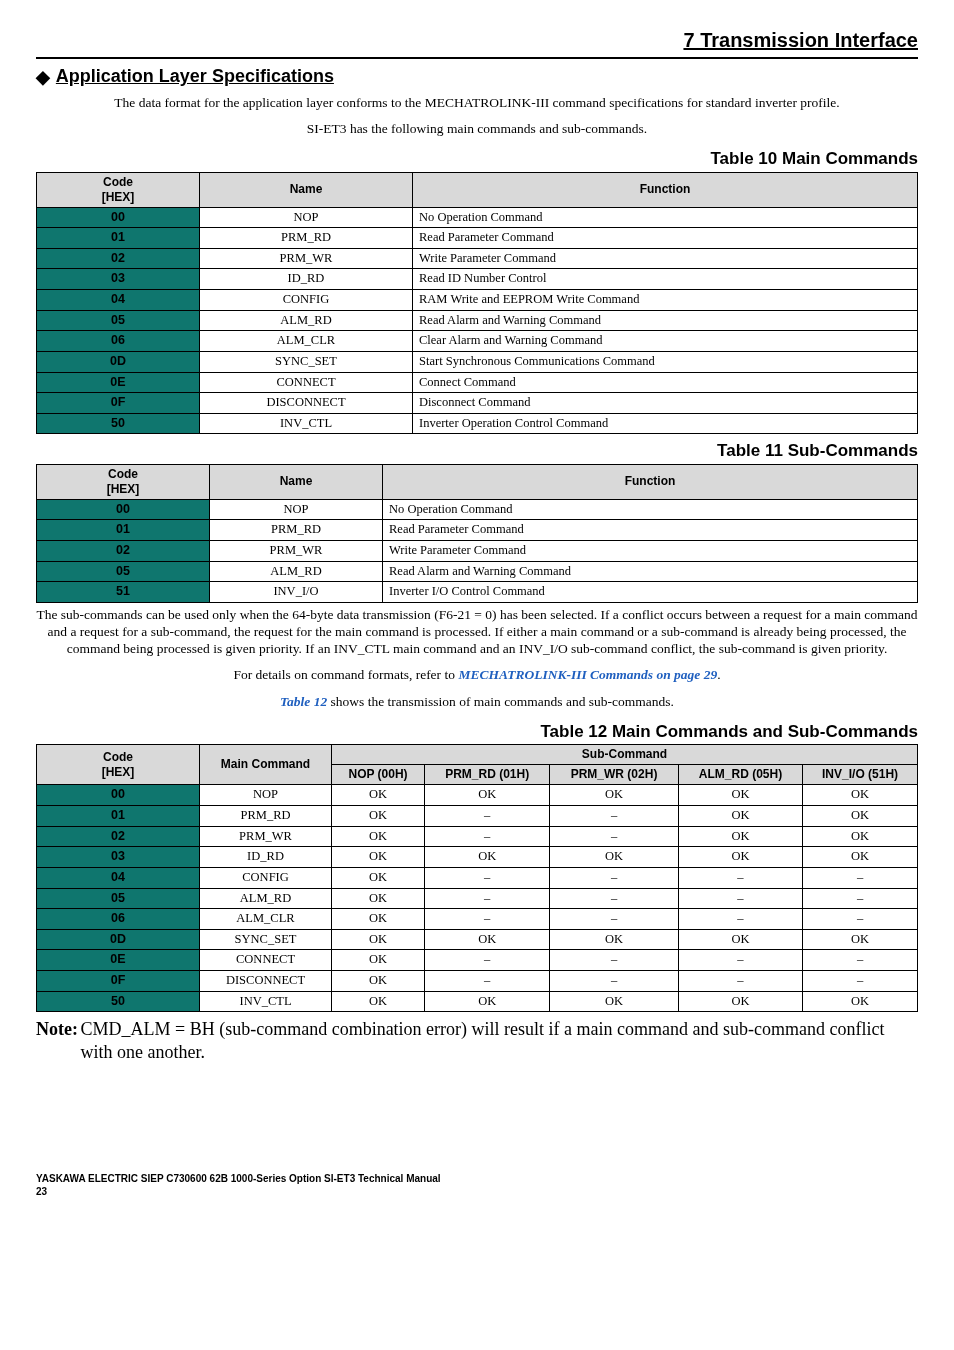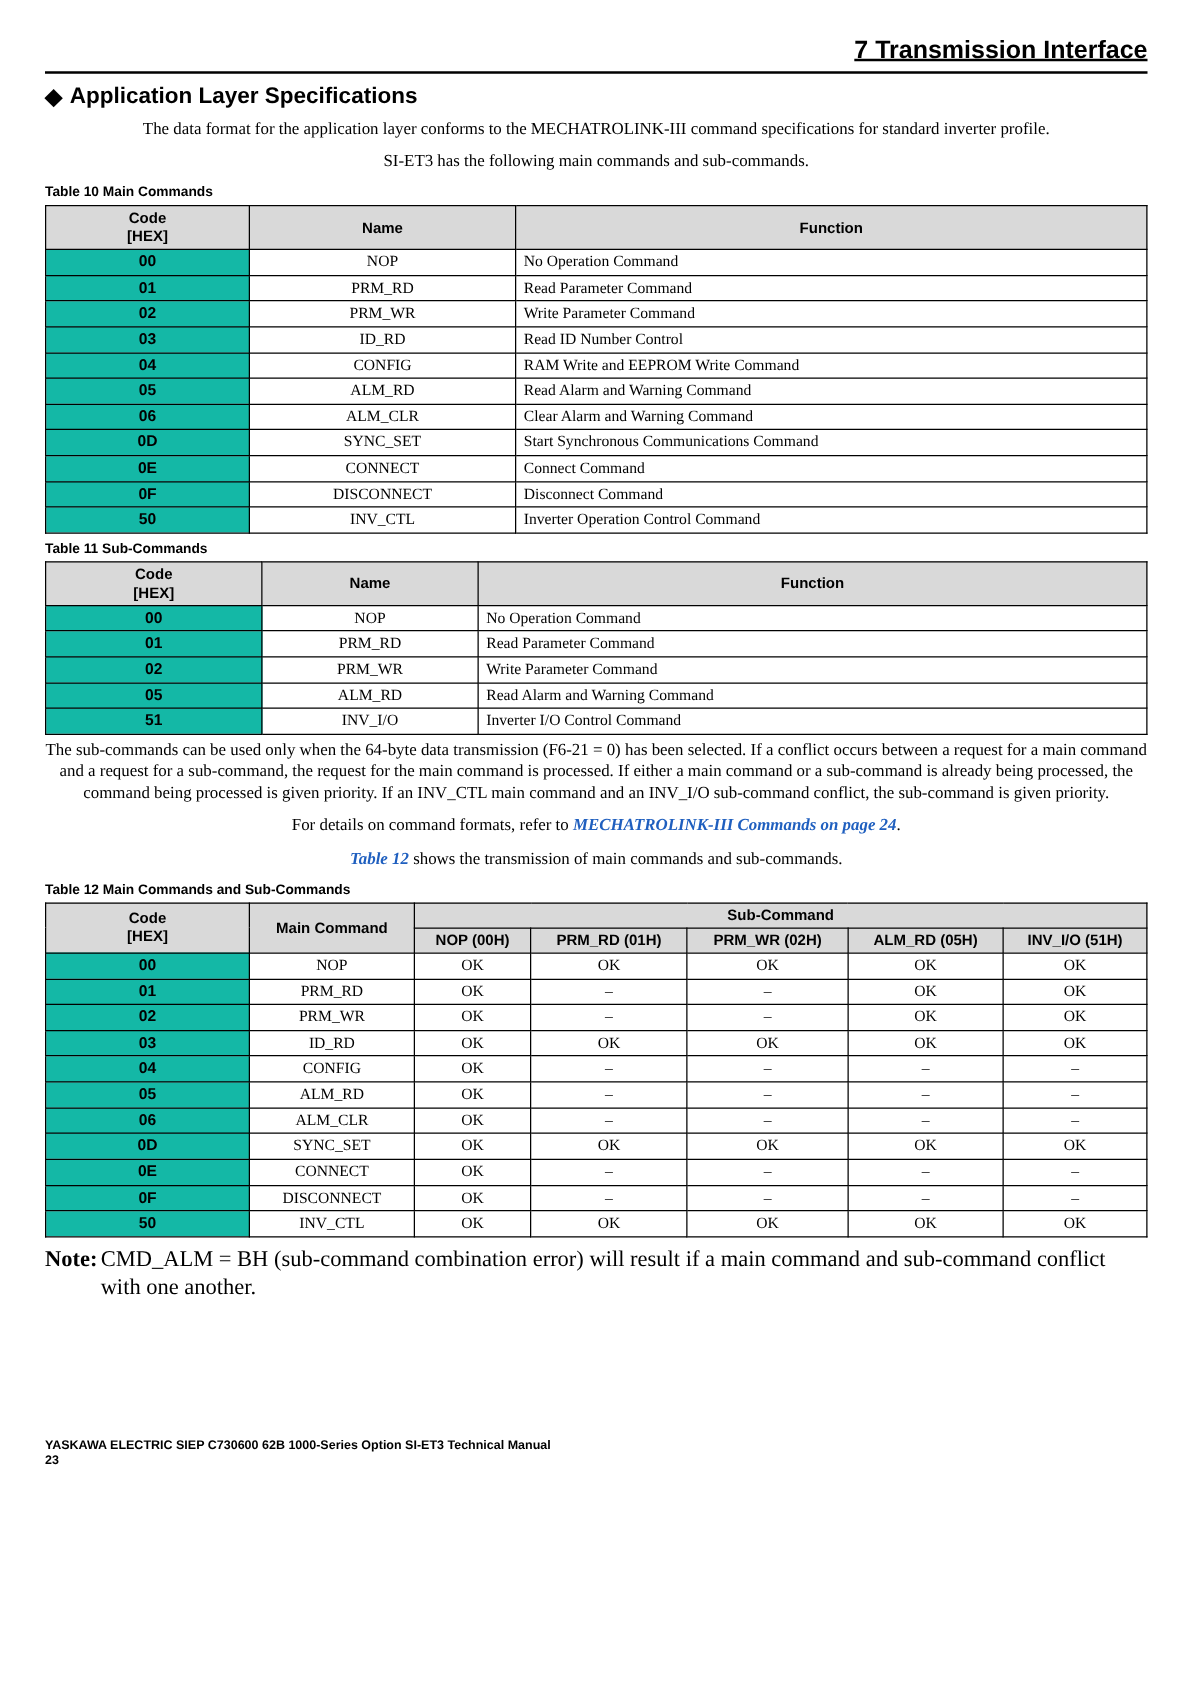--- a/index.html
+++ b/index.html
@@ -22,33 +22,34 @@
   }
   .thick-rule {
     border-top: 2px solid #000;
     margin-bottom: 6px;
   }
   .hdg {
     font-family: Arial, Helvetica, sans-serif;
     font-weight: bold;
     font-size: 18px;
     margin: 4px 0 6px 0;
+    text-decoration: underline;
   }
   .diamond {
     display: inline-block;
     font-size: 18px;
     margin-right: 6px;
     vertical-align: -1px;
   }
   p { margin: 4px 0 10px 0; text-align: center; }
   .table-caption {
     font-family: Arial, Helvetica, sans-serif;
     font-weight: bold;
-    font-size: 11px;
-    text-align: left;
+    font-size: 17px;
+    text-align: right;
     margin: 6px 0 2px 0;
   }
   table {
     border-collapse: collapse;
     width: 100%;
     font-size: 12.5px;
     margin-bottom: 4px;
     padding-left: 28px;
   }
   th, td {
@@ -57,21 +58,21 @@
     vertical-align: middle;
   }
   th {
     background: #d9d9d9;
     font-family: Arial, Helvetica, sans-serif;
     font-weight: bold;
     font-size: 12px;
     text-align: center;
   }
   td.code {
-    background: #14b8a6;
+    background: #0f766e;
     font-family: Arial, Helvetica, sans-serif;
     font-weight: bold;
     text-align: center;
     width: 150px;
   }
   td.name { text-align: center; width: 200px; }
   td.func { text-align: left; }
   td.center { text-align: center; }
   .link { color: #1f5fbf; font-style: italic; font-weight: bold; }
   .note-row { margin-top: 6px; font-size: 18px; }
@@ -205,21 +206,21 @@
         <td class="code">51</td>
         <td class="name">INV_I/O</td>
         <td class="func">Inverter I/O Control Command</td>
       </tr>
     </tbody>
 </table>
 
 <p>The sub-commands can be used only when the 64-byte data transmission (F6-21 = 0) has been selected. If a conflict occurs between a request for a main command and a request for a sub-command, the request for the main command is processed. If either a main command or a sub-command is already being processed, the command being processed is given priority. If an INV_CTL main command and an INV_I/O sub-command conflict, the sub-command is given priority.</p>
 
 <p>
-  <span>For details on command formats, refer to </span><span class="link">MECHATROLINK-III Commands on page 24</span><span>.</span>
+  <span>For details on command formats, refer to </span><span class="link">MECHATROLINK-III Commands on page 29</span><span>.</span>
 </p>
 
 <p>
   <span class="link">Table 12</span><span> shows the transmission of main commands and sub-commands.</span>
 </p>
 
 <div class="table-caption">Table 12  Main Commands and Sub-Commands</div>
 <table id="combo-table">
   <thead>
     <tr>

